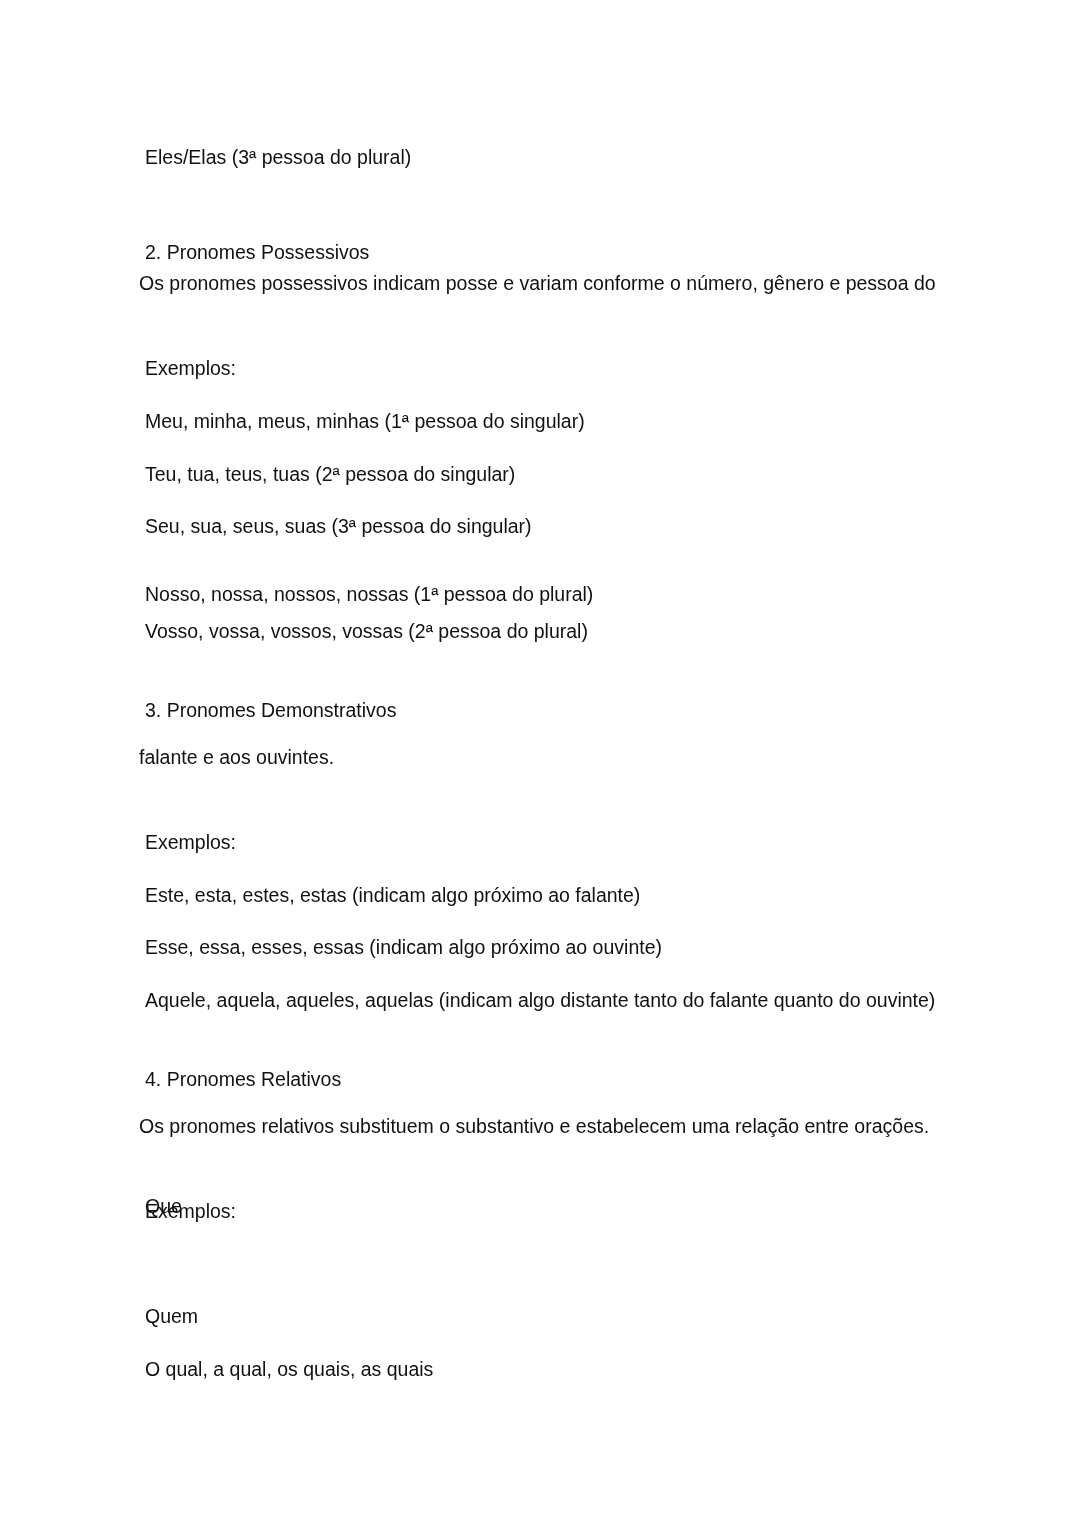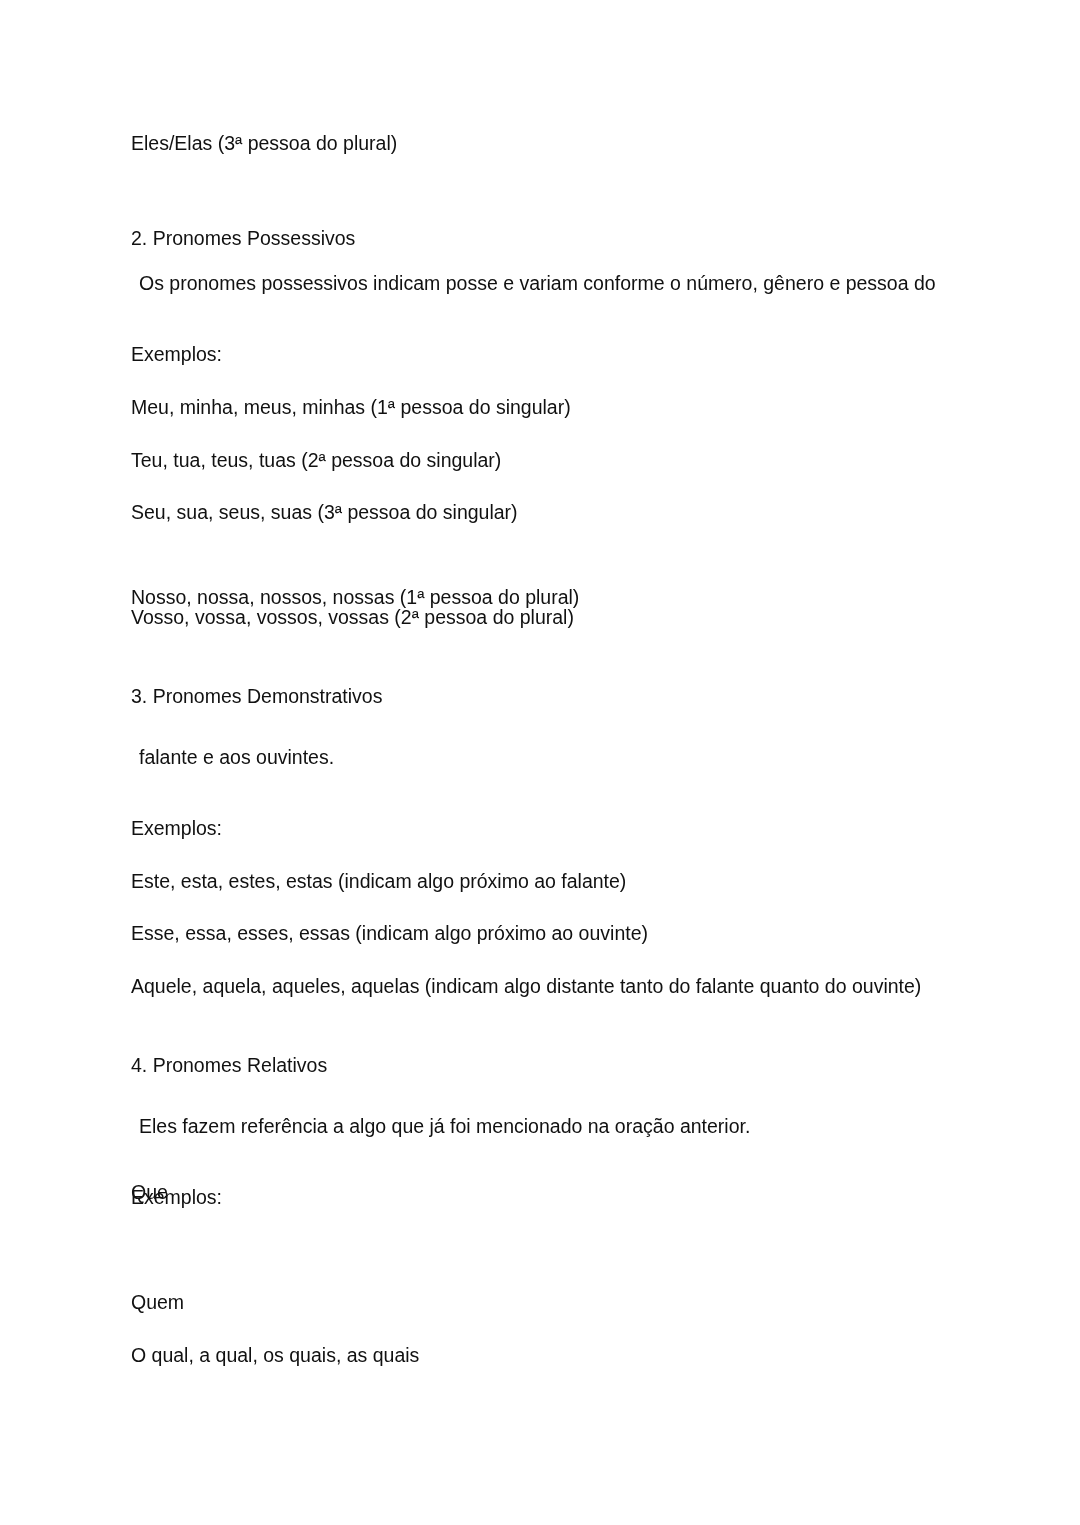--- a/index.html
+++ b/index.html
@@ -14,21 +14,21 @@
       overflow: hidden;
       font-family: "Liberation Sans", sans-serif;
       color: #111111;
       font-size: 19.5px;
       line-height: 26px;
     }
     .line {
       position: absolute;
       left: 131px;
       white-space: nowrap;
-      margin: 0;
+      margin: 14px;
     }
     .para {
       position: absolute;
       left: 131px;
       width: 830px;
       margin: 8px;
     }
     .para span { display: block; white-space: nowrap; }
   </style>
 </head>
@@ -39,34 +39,34 @@
   <p class="line" style="top:130px">Eles/Elas (3ª pessoa do plural)</p>
 
   <p class="line" style="top:225px">2. Pronomes Possessivos</p>
   <div class="para" style="top:262px">
     <span>Os pronomes possessivos indicam posse e variam conforme o número, gênero e pessoa do</span>
   </div>
   <p class="line" style="top:341px">Exemplos:</p>
   <p class="line" style="top:394px">Meu, minha, meus, minhas (1ª pessoa do singular)</p>
   <p class="line" style="top:447px">Teu, tua, teus, tuas (2ª pessoa do singular)</p>
   <p class="line" style="top:499px">Seu, sua, seus, suas (3ª pessoa do singular)</p>
-  <p class="line" style="top:584px">Nosso, nossa, nossos, nossas (1ª pessoa do plural)</p>
+  <p class="line" style="top:567px">Nosso, nossa, nossos, nossas (1ª pessoa do plural)</p>
   <p class="line" style="top:604px">Vosso, vossa, vossos, vossas (2ª pessoa do plural)</p>
 
   <p class="line" style="top:683px">3. Pronomes Demonstrativos</p>
   <div class="para" style="top:736px">
     <span>falante e aos ouvintes.</span>
   </div>
   <p class="line" style="top:815px">Exemplos:</p>
   <p class="line" style="top:868px">Este, esta, estes, estas (indicam algo próximo ao falante)</p>
   <p class="line" style="top:920px">Esse, essa, esses, essas (indicam algo próximo ao ouvinte)</p>
   <p class="line" style="top:973px">Aquele, aquela, aqueles, aquelas (indicam algo distante tanto do falante quanto do ouvinte)</p>
 
   <p class="line" style="top:1052px">4. Pronomes Relativos</p>
   <div class="para" style="top:1105px">
-    <span>Eles fazem referência a algo que já foi mencionado na oração anterior.</span>
+    <span>Os pronomes relativos substituem o substantivo e estabelecem uma relação entre orações.</span>
   </div>
   <p class="line" style="top:1184px">Exemplos:</p>
   <p class="line" style="top:1179px">Que</p>
   <p class="line" style="top:1289px">Quem</p>
   <p class="line" style="top:1342px">O qual, a qual, os quais, as quais</p>
 
 </div>
 
 </body></html>

